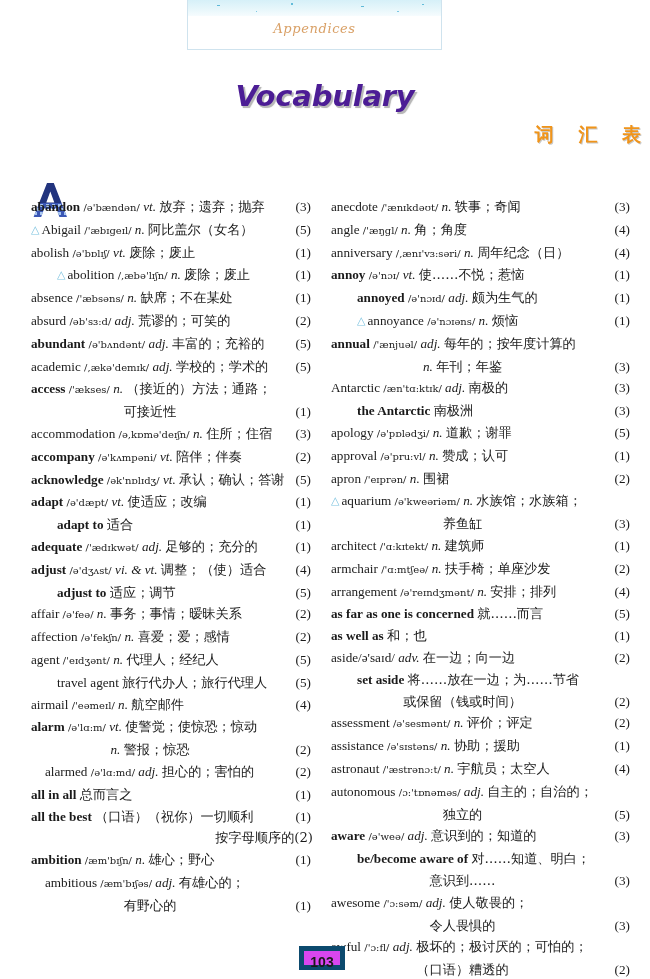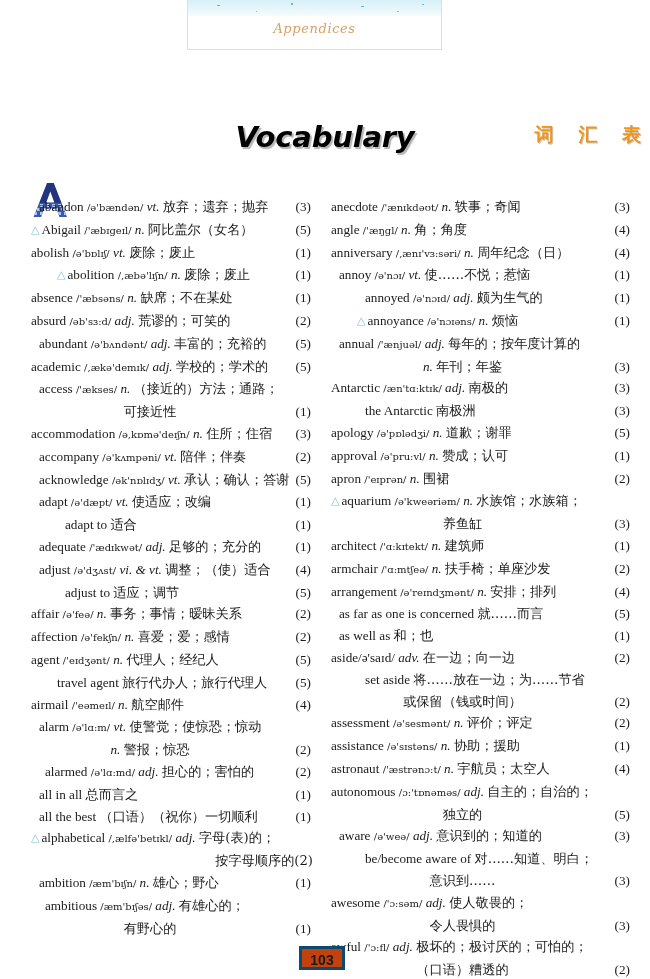--- a/index.html
+++ b/index.html
@@ -57,23 +57,22 @@
   .title-en {
     position: absolute;
     left: 0; right: 0;
     top: 79px;
     text-align: center;
     font-family: "DejaVu Sans", sans-serif;
     font-weight: bold;
     font-style: italic;
     font-size: 29px;
     letter-spacing: -0.2px;
-    color: #000000;
+    color: #4c1d95;
     text-shadow: 1.5px 1.5px 0 #b8b8b8, 2px 2px 1px rgba(120,120,120,0.45);
-    margin-top: 41px;
   }
   .title-cn {
     position: absolute;
     left: 0; right: 0;
     top: 122px;
     text-align: right;
     font-family: "DejaVu Serif", serif;
     font-weight: bold;
     font-size: 19px;
     letter-spacing: 9px;
@@ -119,21 +118,21 @@
     position: relative;
     display: block;
     min-height: 21.8px;
     line-height: 21.8px;
   }
   .line.right  { text-align: center; padding-right: 46px; }
   .line.right2 { text-align: right; padding-right: 2px; }
   .line.indent1 { padding-left: 26px; }
   .line.indent2 { padding-left: 14px; }
 
-  .hw       { font-weight: normal; margin-left: 8px; }
+  .hw       { font-weight: bold; }
   .ipa      { font-family: "DejaVu Serif", serif; font-size: 10px; }
   .pos      { font-style: italic; }
   .cn       { font-family: "DejaVu Serif", serif; }
   .tri {
     color: #7fc4e0;
     font-size: 11px;
     vertical-align: 1px;
     margin-right: 2px;
   }
   .lvl {
@@ -146,22 +145,22 @@
   }
   .col-right .lvl { right: 10px; }
 
   
   .page-num {
     position: absolute;
     left: 299px;
     top: 946px;
     width: 46px;
     height: 24px;
-    background: #c2410c;
-    border: 3px solid #0c4a6e;
+    background: #d946ef;
+    border: 5px solid #0c4a6e;
     text-align: center;
     line-height: 22px;
     font-family: "Liberation Sans", sans-serif;
     font-weight: bold;
     font-size: 14px;
     color: #1a1a1a;
   }
 </style>
 </head>
 <body>
@@ -283,21 +282,20 @@
       <div class="entry">
         <div class="line indent2"><span>alarmed</span> <span class="ipa">/ə'lɑ:md/</span> <span class="pos">adj.</span> <span class="cn">担心的；害怕的</span><span class="lvl">(2)</span></div>
       </div>
       <div class="entry">
         <div class="line"><span class="hw">all in all</span> <span class="cn">总而言之</span><span class="lvl">(1)</span></div>
       </div>
       <div class="entry">
         <div class="line"><span class="hw">all the best</span> <span class="cn">（口语）（祝你）一切顺利</span><span class="lvl">(1)</span></div>
       </div>
       <div class="entry">
-        <div class="line"><span class="tri">△</span><span>alphabetical</span> <span class="ipa">/,ælfə'betɪkl/</span> <span class="pos">adj.</span> <span class="cn">字母(表)的；</span></div>
         <div class="line right2"><span class="cn">按字母顺序的(2)</span></div>
       </div>
       <div class="entry">
         <div class="line"><span class="hw">ambition</span> <span class="ipa">/æm'bɪʃn/</span> <span class="pos">n.</span> <span class="cn">雄心；野心</span><span class="lvl">(1)</span></div>
       </div>
       <div class="entry">
         <div class="line indent2"><span>ambitious</span> <span class="ipa">/æm'bɪʃəs/</span> <span class="pos">adj.</span> <span class="cn">有雄心的；</span></div>
         <div class="line right"><span class="cn">有野心的</span><span class="lvl">(1)</span></div>
       </div>
     </div>

